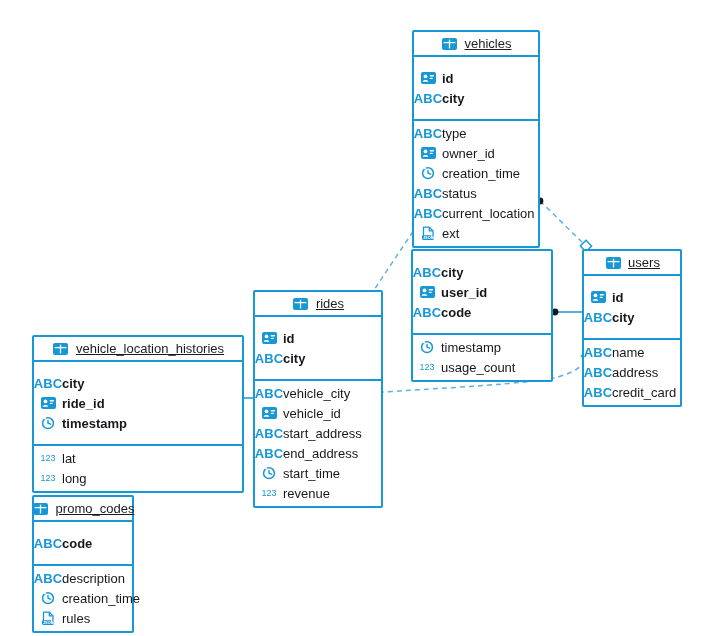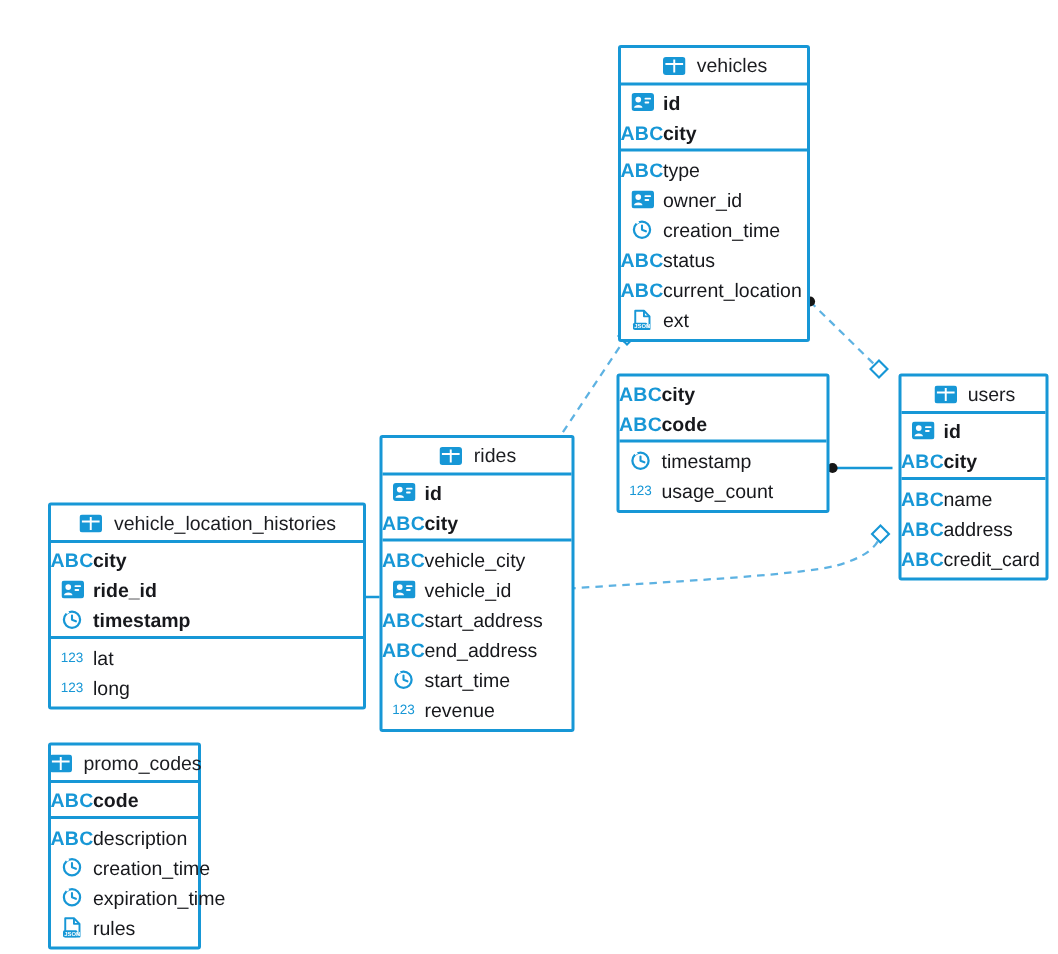--- a/index.html
+++ b/index.html
@@ -3,23 +3,23 @@
 <meta charset="utf-8">
 <style>
   html,body{margin:0;padding:0;background:#ffffff;}
   body{width:705px;height:636px;overflow:hidden;font-family:"Liberation Sans",sans-serif;}
   #canvas{position:relative;width:705px;height:636px;background:#ffffff;}
   #wires{position:absolute;left:0;top:0;width:705px;height:636px;z-index:1;}
   .table{position:absolute;box-sizing:border-box;background:#ffffff;border:2px solid var(--accent);
          border-radius:2px;z-index:2;}
   .table-header{height:23px;display:flex;align-items:center;justify-content:center;gap:6px;
          border-bottom:2px solid var(--accent);font-size:13px;color:#1b1c20;cursor:default;}
-  .table-name{white-space:nowrap;}
+  .table-name{white-space:nowrap;text-decoration:underline;}
   .rows{display:block;}
-  .pk-rows{border-bottom:2px solid var(--accent);padding:1px 0;}
+  .pk-rows{border-bottom:2px solid var(--accent);padding:11px 0;}
   .field-rows{padding:2px 0 3px 0;}
   .row{height:20px;display:flex;align-items:center;gap:5px;padding:0 8px 0 5px;font-size:13px;
        color:#17181c;white-space:nowrap;}
   .row.pk .fname{font-weight:bold;}
   .icon{width:18px;flex:0 0 18px;display:inline-flex;justify-content:center;align-items:center;}
   .icon-text{color:var(--accent);font-weight:800;font-size:13px;letter-spacing:.2px;
        font-family:"Liberation Sans",sans-serif;}
   .icon-num{color:var(--accent);font-weight:400;font-size:9px;font-family:"Liberation Sans",sans-serif;}
 </style>
 </head>
@@ -131,20 +131,32 @@
   <div class="table" style="left: 411px; top: 249px; width: 142px;">
     <div class="rows pk-rows">
         <div class="row pk">
           <span class="icon">
             <span class="icon-text">ABC</span>
           </span>
           <span class="fname">city</span>
         </div>
         <div class="row pk">
           <span class="icon">
+            <svg width="15" height="12" viewBox="0 0 15 12">
+      <rect width="15" height="12" rx="2" fill="#1797d6"></rect>
+      <circle cx="4.5" cy="4.4" r="1.9" fill="#fff"></circle>
+      <path d="M1.7 9.8 C1.7 7.4 7.3 7.4 7.3 9.8 Z" fill="#fff"></path>
+      <rect x="8.7" y="3.1" width="4.3" height="1.3" rx="0.6" fill="#fff"></rect>
+      <rect x="8.7" y="5.7" width="3.1" height="1.3" rx="0.6" fill="#fff"></rect>
+    </svg>
+          </span>
+          <span class="fname">user_id</span>
+        </div>
+        <div class="row pk">
+          <span class="icon">
             <span class="icon-text">ABC</span>
           </span>
           <span class="fname">code</span>
         </div>
       </div>
     <div class="rows field-rows">
         <div class="row">
           <span class="icon">
             <svg width="14" height="14" viewBox="0 0 14 14">
       <circle cx="7" cy="7.2" r="5.4" fill="none" stroke="#1797d6" stroke-width="1.5"></circle>
@@ -156,21 +168,21 @@
         </div>
         <div class="row">
           <span class="icon">
             <span class="icon-num">123</span>
           </span>
           <span class="fname">usage_count</span>
         </div>
       </div>
   </div>
 
-  <div class="table" style="left: 599px; top: 249px; width: 100px;">
+  <div class="table" style="left: 582px; top: 249px; width: 100px;">
     <div class="table-header">
       <span class="icon">
           <svg width="15" height="12" viewBox="0 0 15 12">
       <rect width="15" height="12" rx="2" fill="#1797d6"></rect>
       <line x1="1.6" y1="4.6" x2="13.4" y2="4.6" stroke="#fff" stroke-width="1.3"></line>
       <line x1="7.5" y1="1.6" x2="7.5" y2="10.4" stroke="#fff" stroke-width="1.3"></line>
     </svg>
         </span>
       <span class="table-name">users</span>
     </div>
@@ -382,30 +394,20 @@
         </div>
         <div class="row">
           <span class="icon">
             <svg width="14" height="14" viewBox="0 0 14 14">
       <circle cx="7" cy="7.2" r="5.4" fill="none" stroke="#1797d6" stroke-width="1.5"></circle>
       <path d="M7 4.4 L7 7.2 L9.6 8.2" fill="none" stroke="#1797d6" stroke-width="1.4" stroke-linecap="round" stroke-linejoin="round"></path>
       <path d="M3 2.6 L4.6 1.4" stroke="#fff" stroke-width="2.2"></path>
     </svg>
           </span>
           <span class="fname">creation_time</span>
-        </div>
-        <div class="row">
-          <span class="icon">
-            <svg width="14" height="14" viewBox="0 0 14 14">
-      <circle cx="7" cy="7.2" r="5.4" fill="none" stroke="#1797d6" stroke-width="1.5"></circle>
-      <path d="M7 4.4 L7 7.2 L9.6 8.2" fill="none" stroke="#1797d6" stroke-width="1.4" stroke-linecap="round" stroke-linejoin="round"></path>
-      <path d="M3 2.6 L4.6 1.4" stroke="#fff" stroke-width="2.2"></path>
-    </svg>
-          </span>
-          <span class="fname">expiration_time</span>
         </div>
         <div class="row">
           <span class="icon">
             <svg width="14" height="15" viewBox="0 0 14 15">
       <path d="M2.5 1.2 H8.3 L12 4.9 V13.3 H2.5 Z" fill="none" stroke="#1797d6" stroke-width="1.3" stroke-linejoin="round"></path>
       <path d="M8.3 1.2 V4.9 H12" fill="none" stroke="#1797d6" stroke-width="1.3" stroke-linejoin="round"></path>
       <rect x="1" y="9.2" width="9.6" height="4.6" rx="1" fill="#1797d6"></rect>
       <text x="1.9" y="12.8" font-size="3.9" font-weight="700" fill="#ffffff" font-family="Liberation Sans, sans-serif">JSON</text>
     </svg>
           </span>

